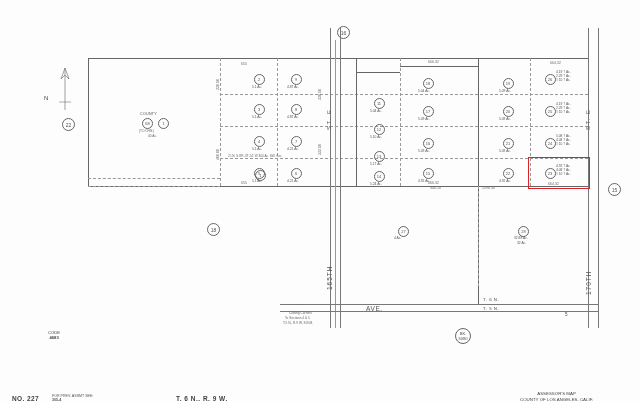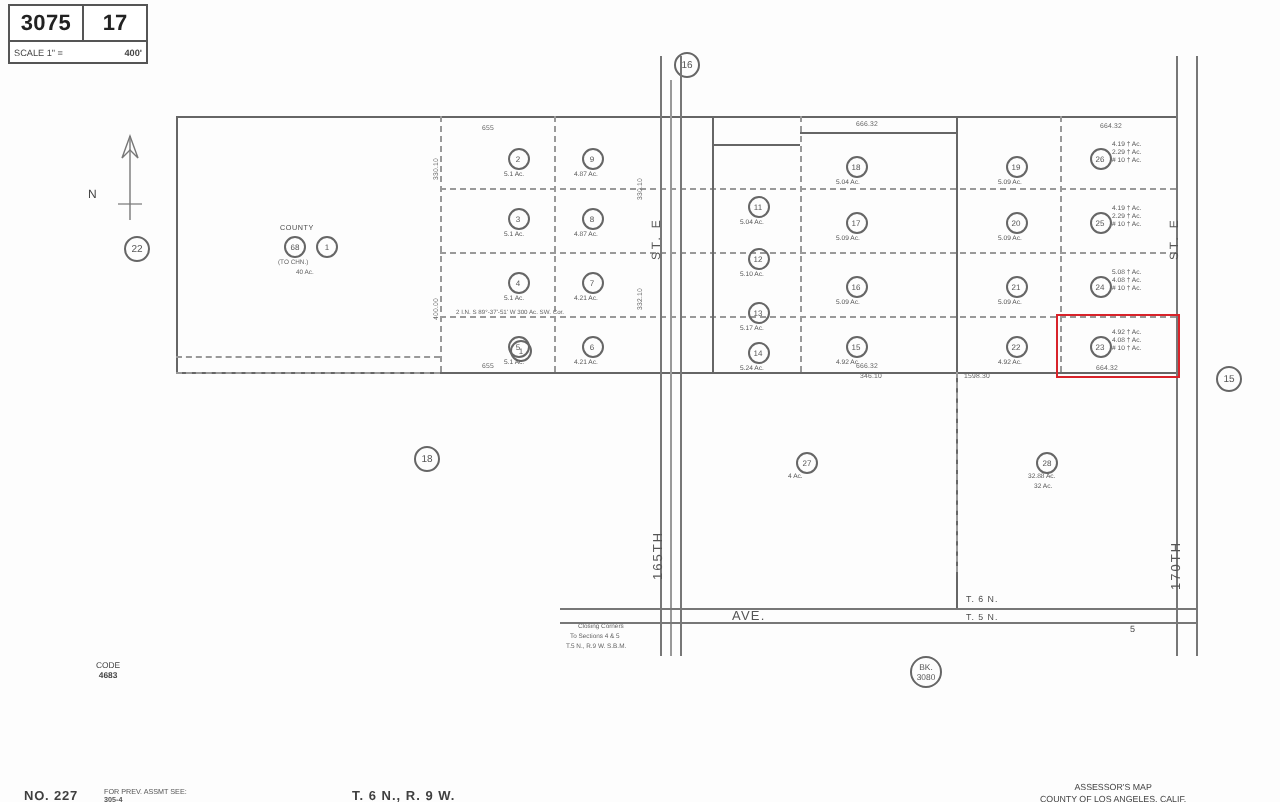--- a/index.html
+++ b/index.html
@@ -57,32 +57,20 @@
 
   .narrow{font-size:3.1px;color:#666;}
   .codebox{position:absolute;font-size:4.2px;line-height:5px;color:#444;text-align:center;}
   .narr{position:absolute;}
 </style>
 </head>
 <body>
 
 <div class="map">
 
-  <div class="hdr">
-    <div class="hdr-top">
-      <div class="hdr-bk">3075</div>
-      <div class="hdr-div"></div>
-      <div class="hdr-pg">17</div>
-    </div>
-    <div class="hdr-rule"></div>
-    <div class="hdr-scale">
-      <span class="s1">SCALE 1"  =</span>
-      <span class="s2">400'</span>
-    </div>
-  </div>
 
   <svg class="narr" style="left:50px;top:62px;" width="30" height="50" viewBox="0 0 30 50">
     <line x1="15" y1="6" x2="15" y2="48" stroke="#777" stroke-width="0.7"></line>
     <path d="M15 6 L11 17 L15 13 L19 17 Z" fill="none" stroke="#777" stroke-width="0.7"></path>
     <line x1="9" y1="40" x2="21" y2="40" stroke="#777" stroke-width="0.6"></line>
   </svg>
   <div class="t lbl" style="left:44px;top:95px;font-size:6px;">N</div>
 
   <div class="pc sz2" style="left:62px;top:118px;">
     <span>22</span>

